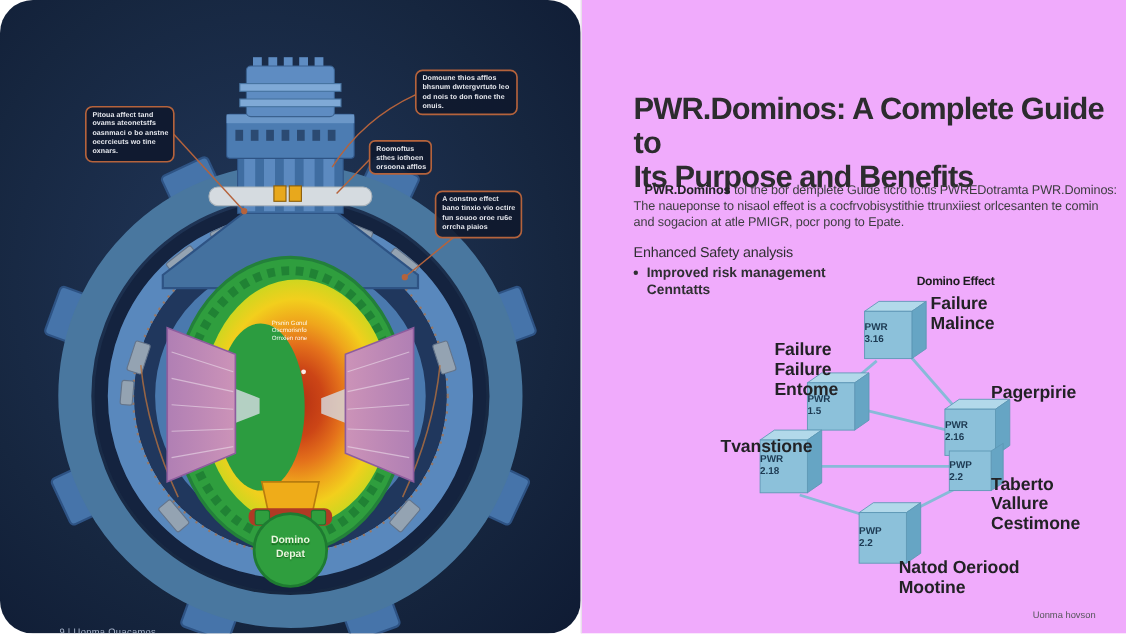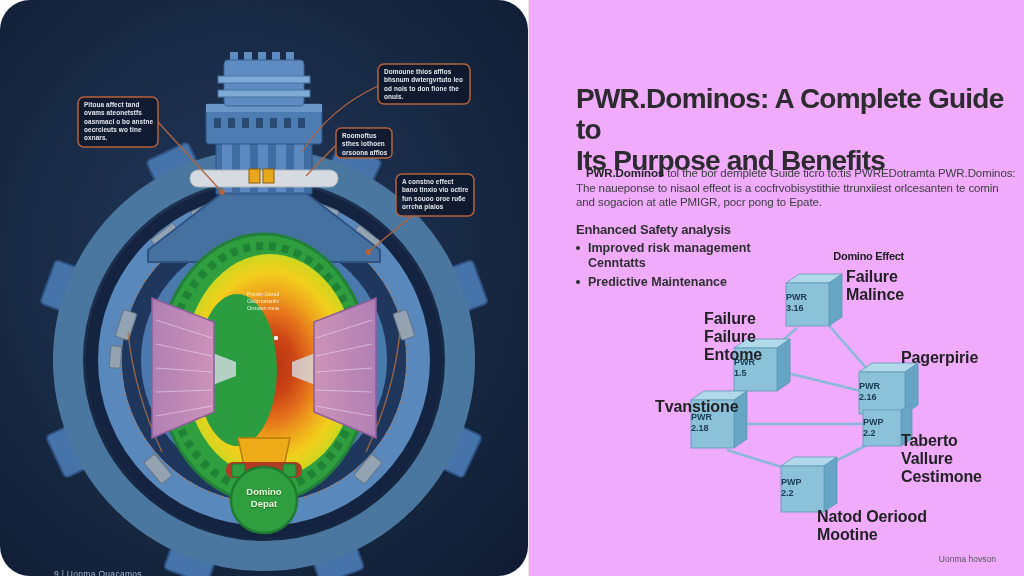--- a/index.html
+++ b/index.html
@@ -22,21 +22,21 @@
   
   .right-panel { position:absolute; left:528px; top:0; width:496px; height:576px;
                  background:#f0abfc; border-left:1px solid #e7e7e7; }
   .slide-title { position:absolute; left:47px; top:84px; width:458px; color:#2c2c2e;
                  font-size:28px; font-weight:700; line-height:1.1; letter-spacing:-0.8px;
                  white-space:pre-line; }
   .intro { position:absolute; left:47px; top:166px; width:442px; color:#3d3d40;
            font-size:11.5px; line-height:1.28; letter-spacing:-0.1px; }
   .intro b { color:#232326;margin-left:10px; }
   .safety { position:absolute; left:47px; top:222px; width:230px; color:#2f2f32; }
-  .safety-heading { font-size:13px; font-weight:700; letter-spacing:-0.2px; }
+  .safety-heading { font-size:13px; font-weight:400; letter-spacing:-0.2px; }
   .safety ul { list-style:none; margin-top:4px; }
   .safety li { position:relative; padding-left:12px; font-size:12.5px; font-weight:600;
                line-height:1.2; white-space:pre-line; margin-bottom:4px; color:#2f2f32; }
   .safety li:before { content:""; position:absolute; left:0; top:5px; width:4px; height:4px;
                border-radius:50%; background:#2f2f32; }
   .diagram { position:absolute; left:0; top:0; width:496px; height:576px; }
   .diagram svg { position:absolute; left:0; top:0; }
   .diagram-title { position:absolute; left:215px; top:250px; width:160px; text-align:right;
                    color:#1d1d1f; font-size:11px; font-weight:700; letter-spacing:-0.3px; }
   .cube-label { position:absolute; text-align:left; color:#1d3a52; font-size:9px; font-weight:700;
@@ -237,21 +237,20 @@
     <h1 class="slide-title">PWR.Dominos: A Complete Guide to
 Its Purpose and Benefits</h1>
 
     <p class="intro"><b>PWR.Dominos</b><span> tol the bor demplete Guide ticro to:tis PWREDotramta PWR.Dominos: The naueponse to nisaol effeot is a cocfrvobisystithie ttrunxiiest orlcesanten te comin and sogacion at atle PMIGR, pocr pong to Epate.</span></p>
 
     <div class="safety">
       <div class="safety-heading">Enhanced Safety analysis</div>
       <ul>
         <li>Improved risk management
 Cenntatts</li>
-        <li>Predictive Maintenance</li>
       </ul>
     </div>
 
     <div class="diagram">
       <svg width="496" height="576" viewBox="0 0 496 576">
         <g stroke="#83bbd7" stroke-width="2.6" opacity="0.95">
           <line x1="268" y1="328" x2="240" y2="352"></line>
           <line x1="297" y1="322" x2="345" y2="377"></line>
           <line x1="250" y1="371" x2="332" y2="391"></line>
           <line x1="215" y1="393" x2="196" y2="404"></line>

